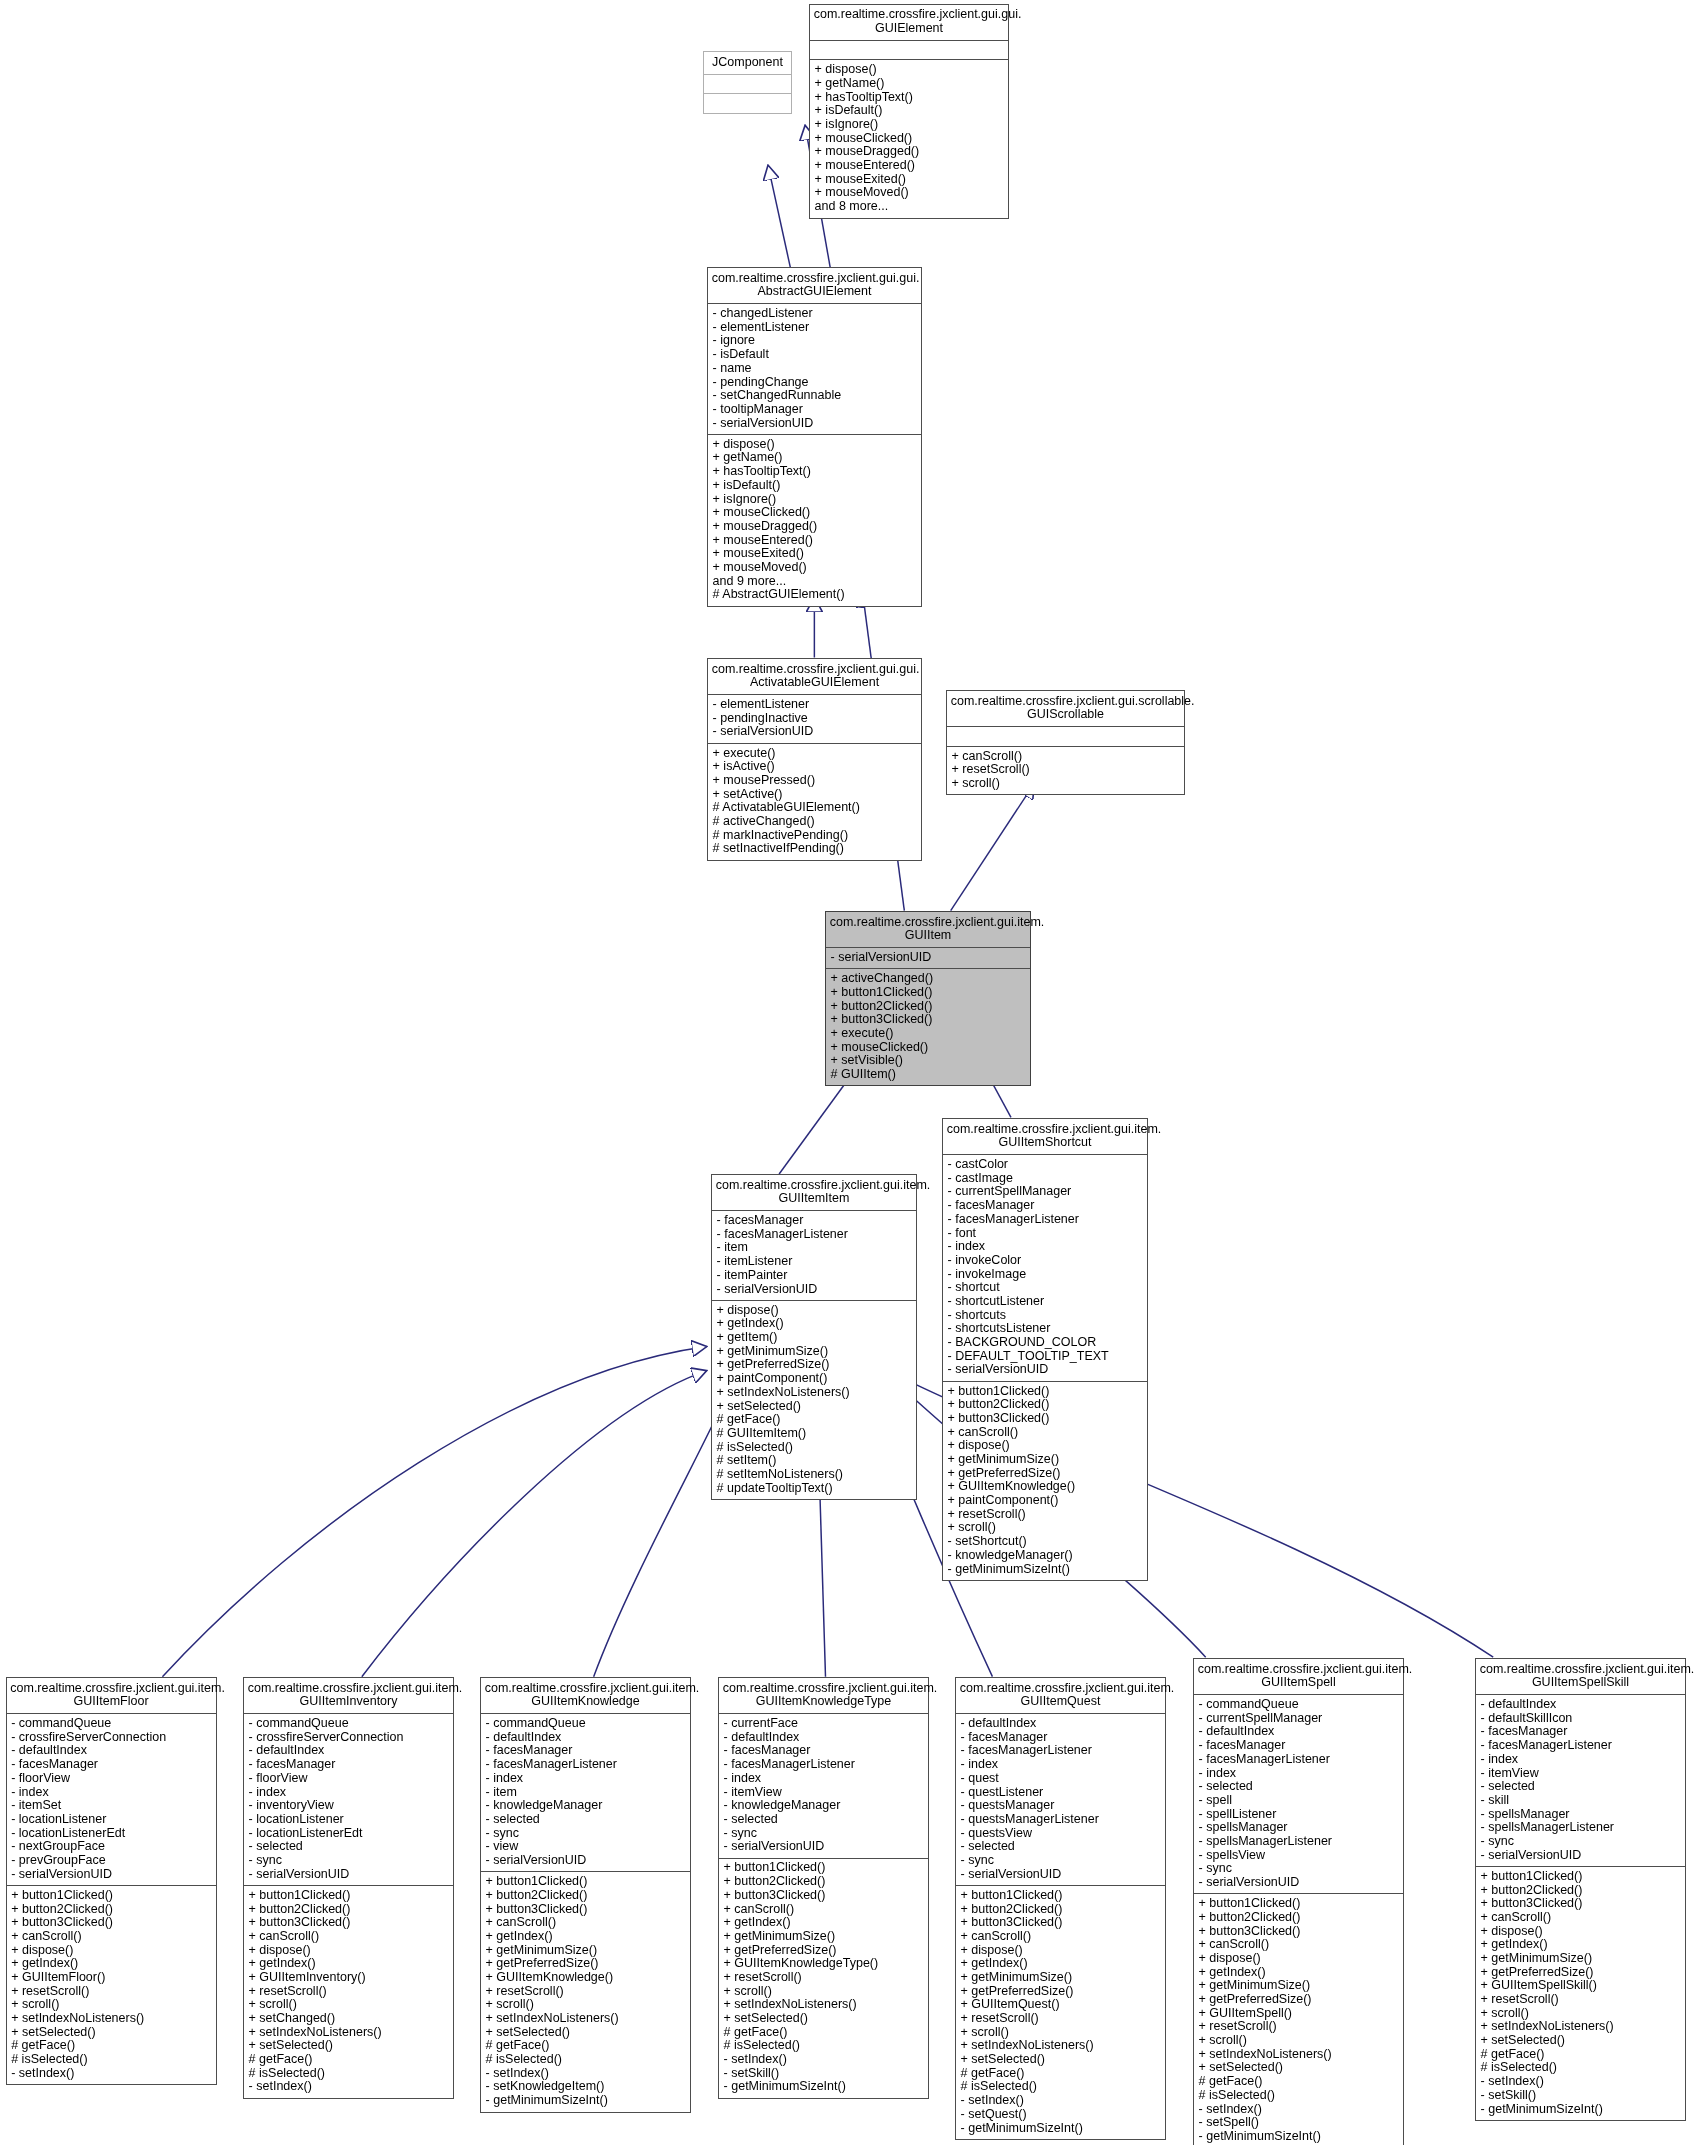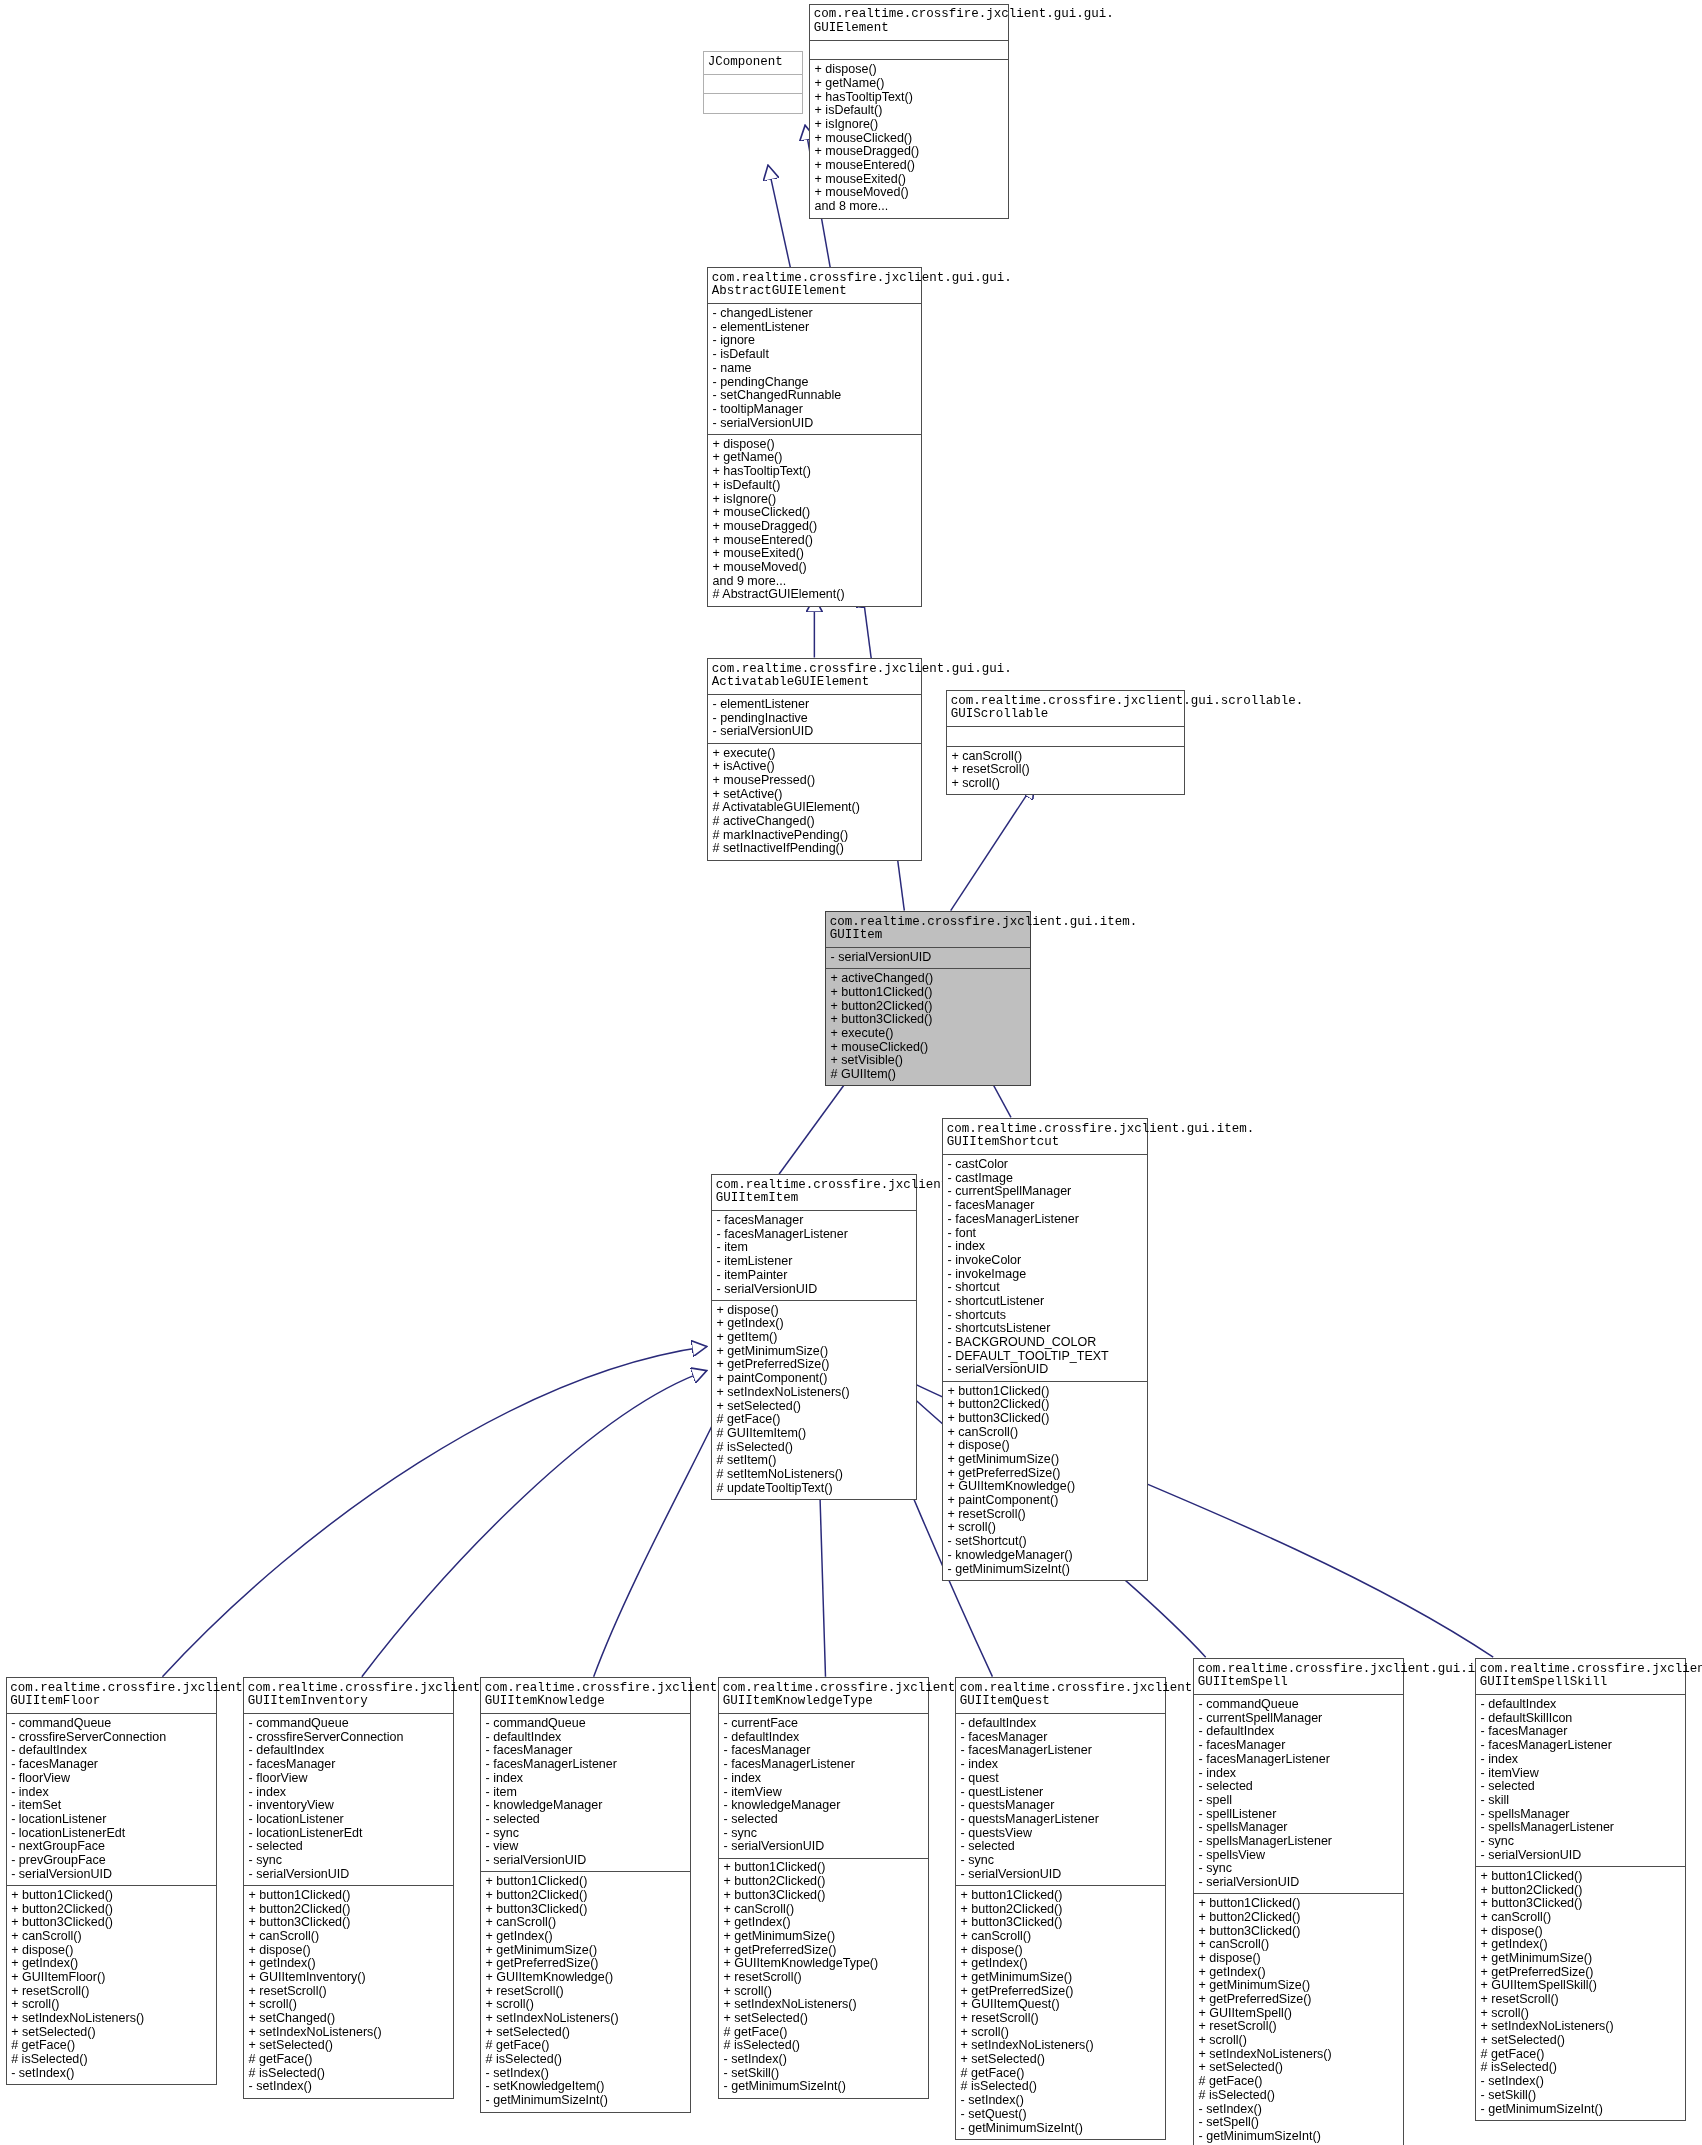--- a/index.html
+++ b/index.html
@@ -38,25 +38,25 @@
     z-index: 5;
   }
   .node.highlight {
     background: #bfbfbf;
     border: 0.9px solid #404040;
   }
   .node.grayborder {
     border: 0.9px solid #b0b0b0;
   }
   .ntitle {
+    text-align: center;
     padding: 3.7px 3.7px 4.6px 3.7px;
     border-bottom: 0.9px solid #4d4d4d;
     white-space: pre-line;
     line-height: 1.08;
-    font-family: Liberation Mono, monospace;
   }
   .node.grayborder .ntitle { border-bottom: 0.9px solid #b0b0b0; }
   .nattrs, .nmeths {
     padding: 2.8px 4.6px 3.7px 4.6px;
   }
   .nattrs {
     border-bottom: 0.9px solid #4d4d4d;
     min-height: 12px;
   }
   .node.grayborder .nattrs { border-bottom: 0.9px solid #b0b0b0; }
@@ -121,21 +121,21 @@
         <div class="row">+ isDefault()</div>
         <div class="row">+ isIgnore()</div>
         <div class="row">+ mouseClicked()</div>
         <div class="row">+ mouseDragged()</div>
         <div class="row">+ mouseEntered()</div>
         <div class="row">+ mouseExited()</div>
         <div class="row">+ mouseMoved()</div>
         <div class="row">and 8 more...</div>
       </div>
     </div>
-    <div class="node grayborder" style="left: 703px; top: 51px; width: 100px;">
+    <div class="node grayborder" style="left: 703px; top: 51px; width: 89px;">
       <div class="ntitle">JComponent</div>
       <div class="nattrs">
         <div class="row empty-row"></div>
       </div>
       <div class="nmeths">
         <div class="row empty-row"></div>
       </div>
     </div>
     <div class="node" style="left: 707px; top: 267px; width: 215px;">
       <div class="ntitle">com.realtime.crossfire.jxclient.gui.gui.

